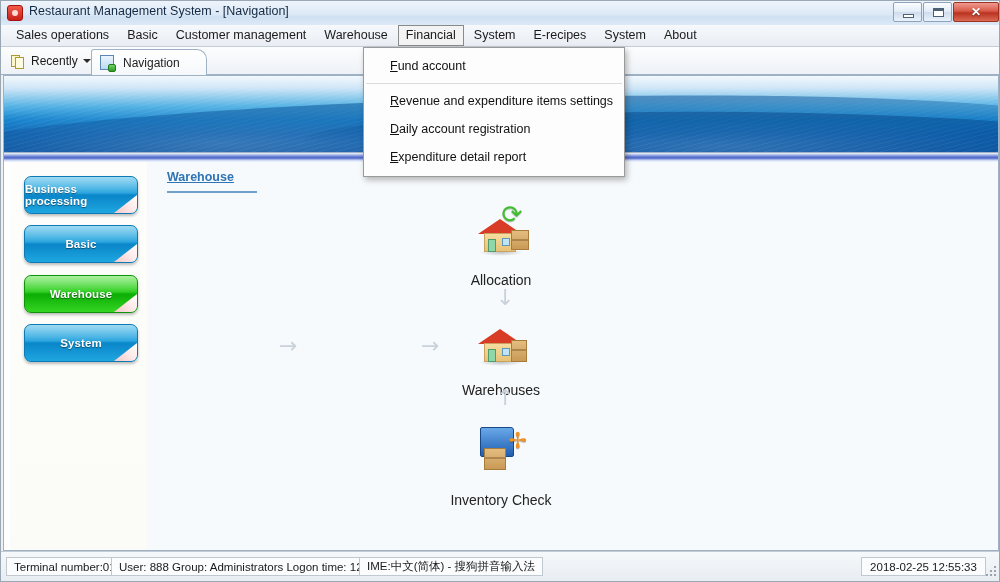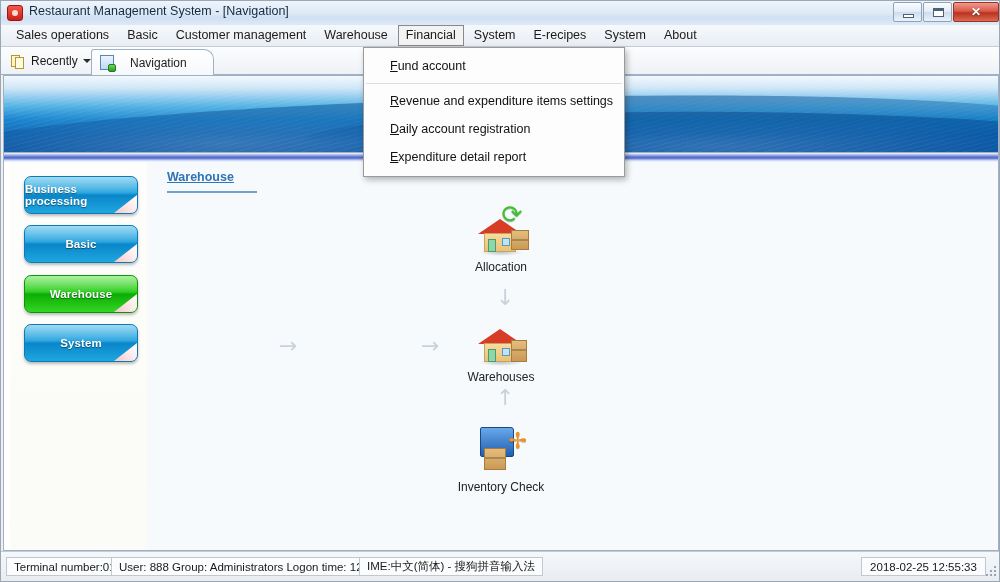--- a/index.html
+++ b/index.html
@@ -157,21 +157,21 @@
     border-top: 4px solid #2b2b2b;
   }
   .nav-tab {
     position: absolute; left: 90px; top: 2px;
     height: 26px;
     padding: 0 26px 0 8px;
     background: linear-gradient(to bottom, #ffffff 0%, #f5f8fb 100%);
     border: 1px solid #9fb2c5;
     border-bottom: none;
     border-radius: 3px 10px 0 0;
-    display: flex; align-items: center; gap: 16px;
+    display: flex; align-items: center; gap: 9px;
     box-sizing: border-box;
   }
   .ic-doc {
     position: relative; width: 14px; height: 15px;
     background: linear-gradient(to bottom, #eaf4fd, #bcd9f2);
     border: 1px solid #5b87b5;
     box-sizing: border-box;
   }
   .ic-doc::after {
     content: "";
@@ -290,22 +290,22 @@
     background: #6fa2cc;
   }
 
   
   .node {
     position: absolute;
     width: 110px;
     text-align: center;
   }
   .node .caption {
-    margin-top: 4px;
-    font-size: 12px;
+    margin-top: 16px;
+    font-size: 14px;
     color: #222;
     white-space: nowrap;
   }
   .icon-box {
     width: 56px; height: 52px;
     margin: 0 auto;
     position: relative;
   }
   .arrow-h {
     position: absolute;

